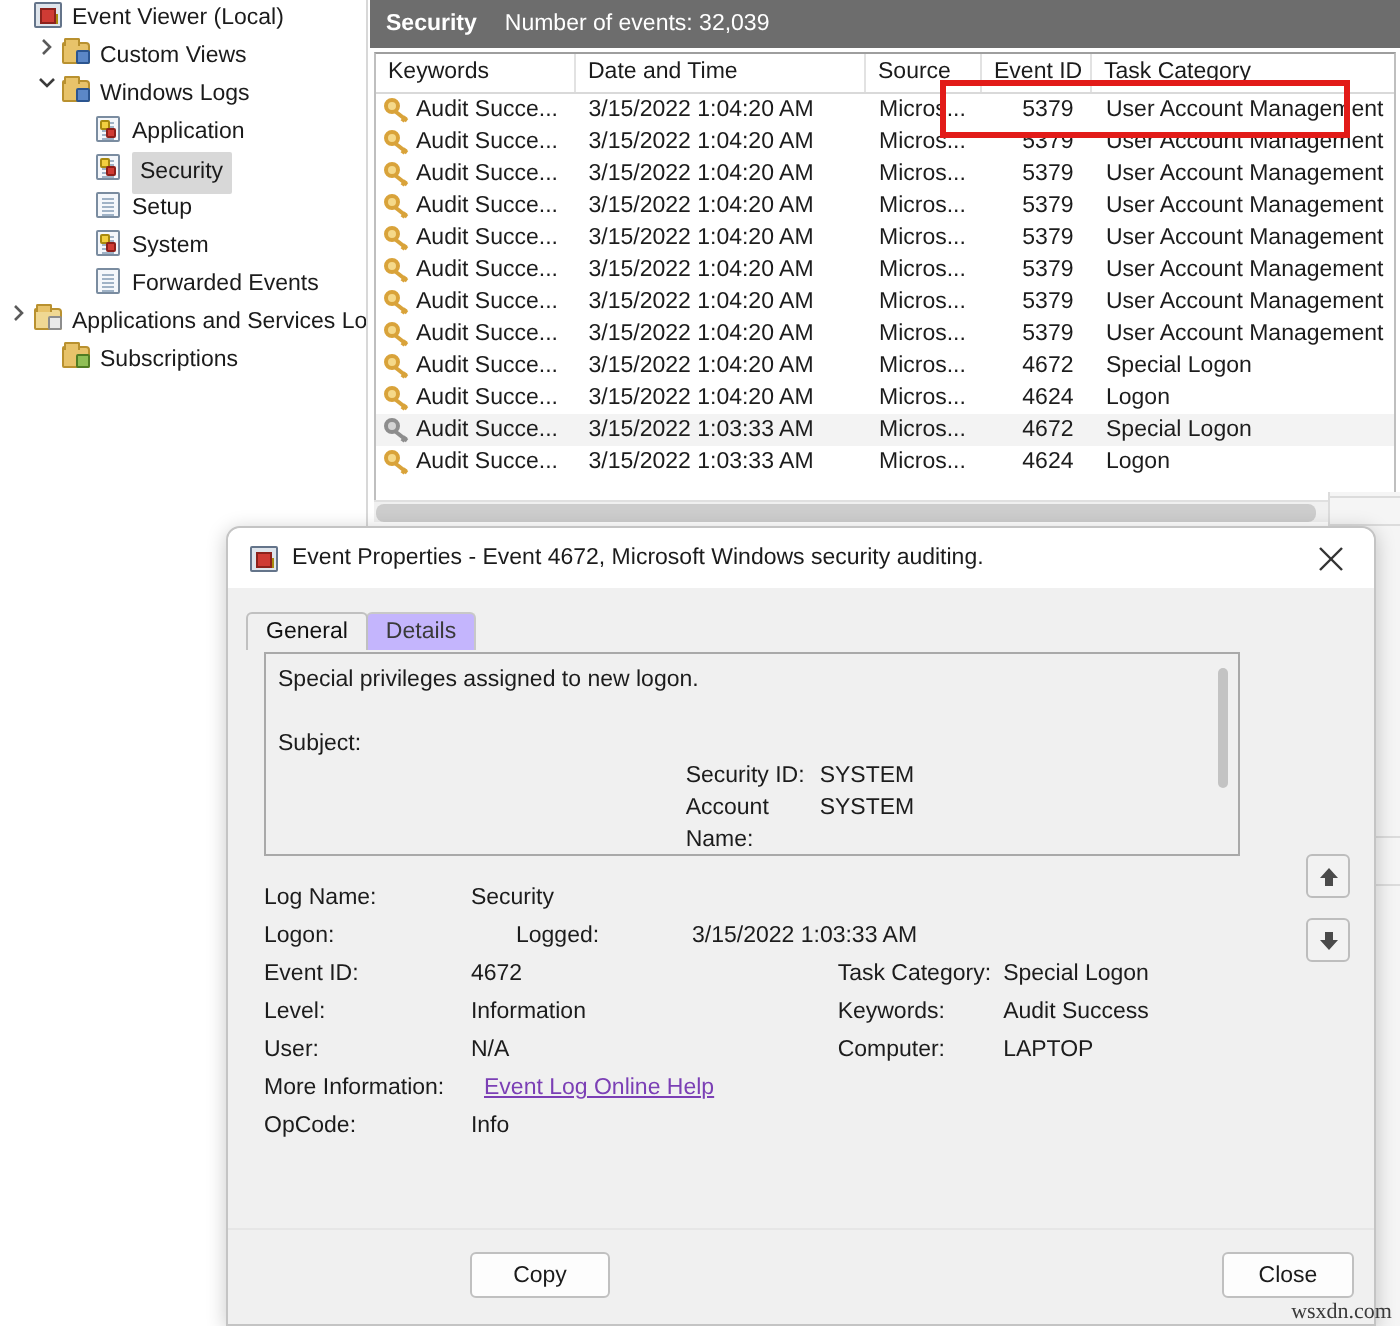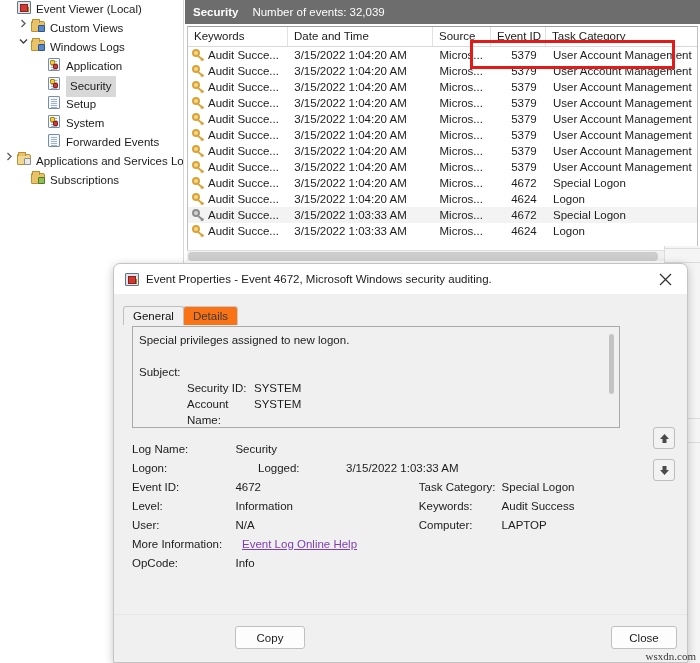--- a/index.html
+++ b/index.html
@@ -145,30 +145,30 @@
   #dlg-title .ttxt{ font-size:11.5px; color:#1b1b1b;}
   #dlg-close{
     position:absolute; right:0; top:0; width:44px; height:30px;
     display:flex; align-items:center; justify-content:center; cursor:default;
   }
   #dlg-close svg{display:block}
 
   #tabs{ display:flex; align-items:flex-end; height:22px; padding-left:9px;
          background:#f0f0f0; position:relative; margin-top:8px;}
   .tab{ font-size:11.5px; padding:3px 9px 3px 9px; border:1px solid #c8c8c8;
-        border-bottom:none; border-radius:3px 3px 0 0; background:#f97316;
+        border-bottom:none; border-radius:3px 3px 0 0; background:#c4b5fd;
         color:#3a3a3a; margin-right:-1px; position:relative; top:1px;}
   .tab.active{ background:#f0f0f0; color:#111; z-index:2; border-color:#c0c0c0;}
 
   #desc-box{
     position:absolute; left:18px; top:62px; width:488px; height:102px;
     background:#f0f0f0; border:1px solid #a9a9a9; overflow:hidden;
   }
   #desc-box .inner{ padding:5px 6px 0 6px; font-size:11.5px; line-height:16px;}
-  #desc-box .sub-row{ display:flex; }
+  #desc-box .sub-row{ display:flex;justify-content:center; }
   #desc-box .lab{ width:115px; padding-left:48px;}
   #desc-vscroll{ position:absolute; right:1px; top:1px; width:13px; bottom:1px; background:#f0f0f0;}
   #desc-vscroll .thumb{ position:absolute; left:4px; top:6px; width:5px; height:60px;
      background:#c3c3c3; border-radius:3px;}
 
   #fields{ position:absolute; left:18px; top:176px; width:520px; font-size:11.5px; line-height:19px;}
   .frow{ display:flex; height:19px; align-items:center;}
   .frow .l1{ width:110px; }
   .frow .v1{ width:178px; }
   .frow .l2{ width:88px;margin-left:16px; }

